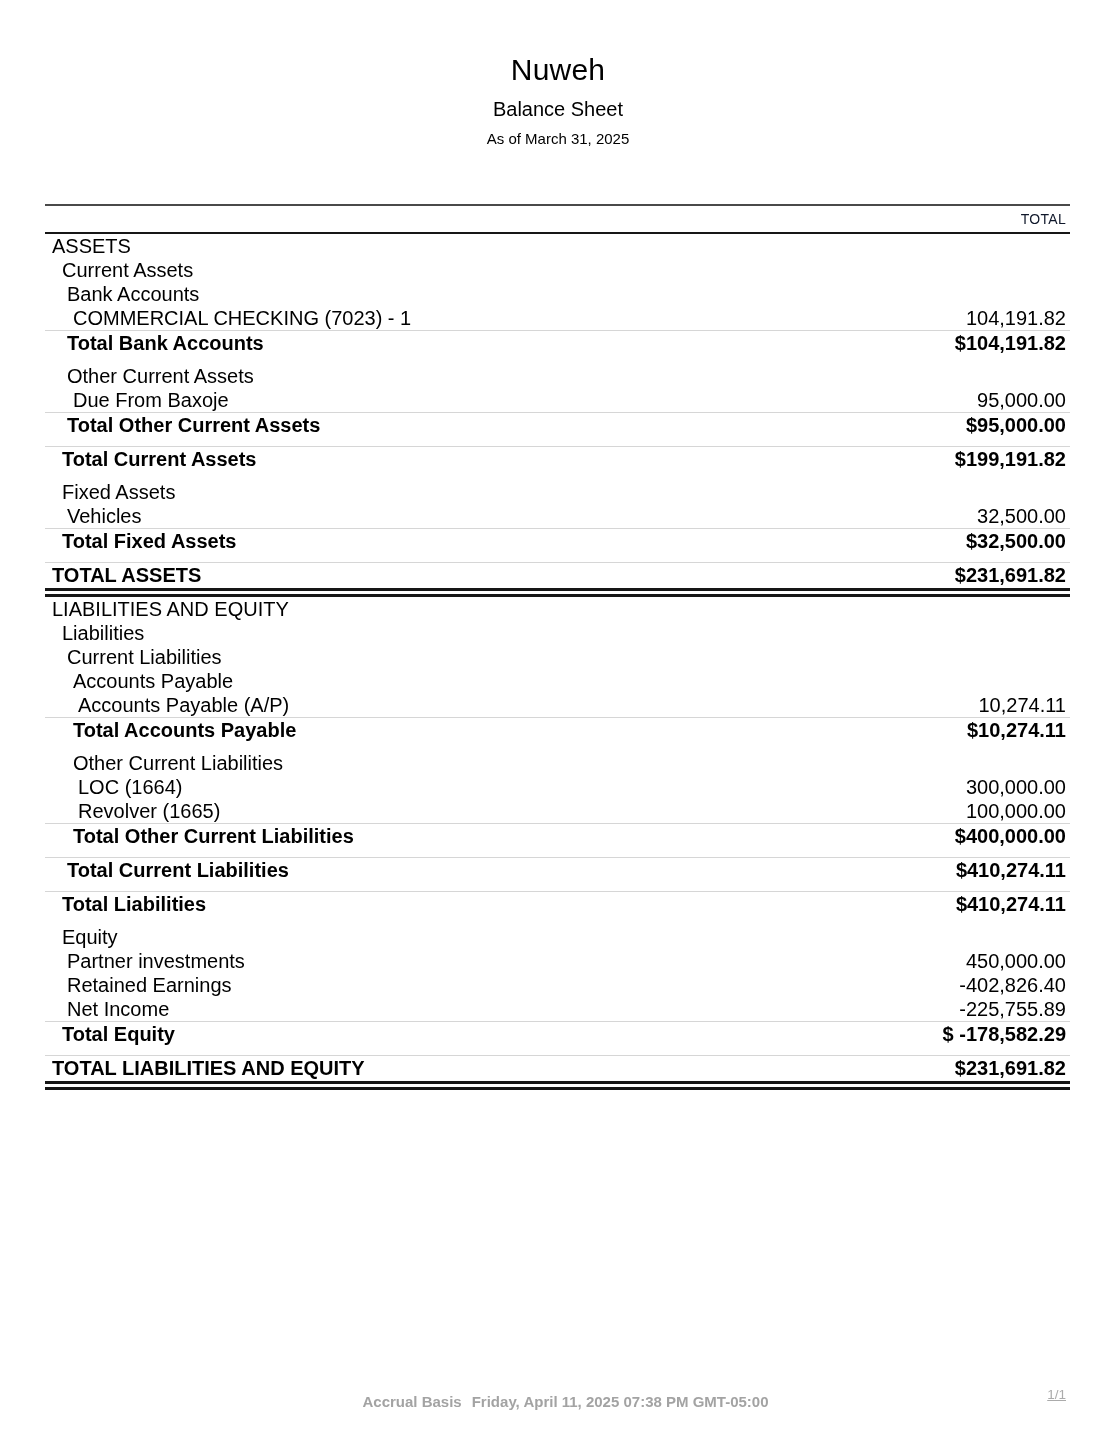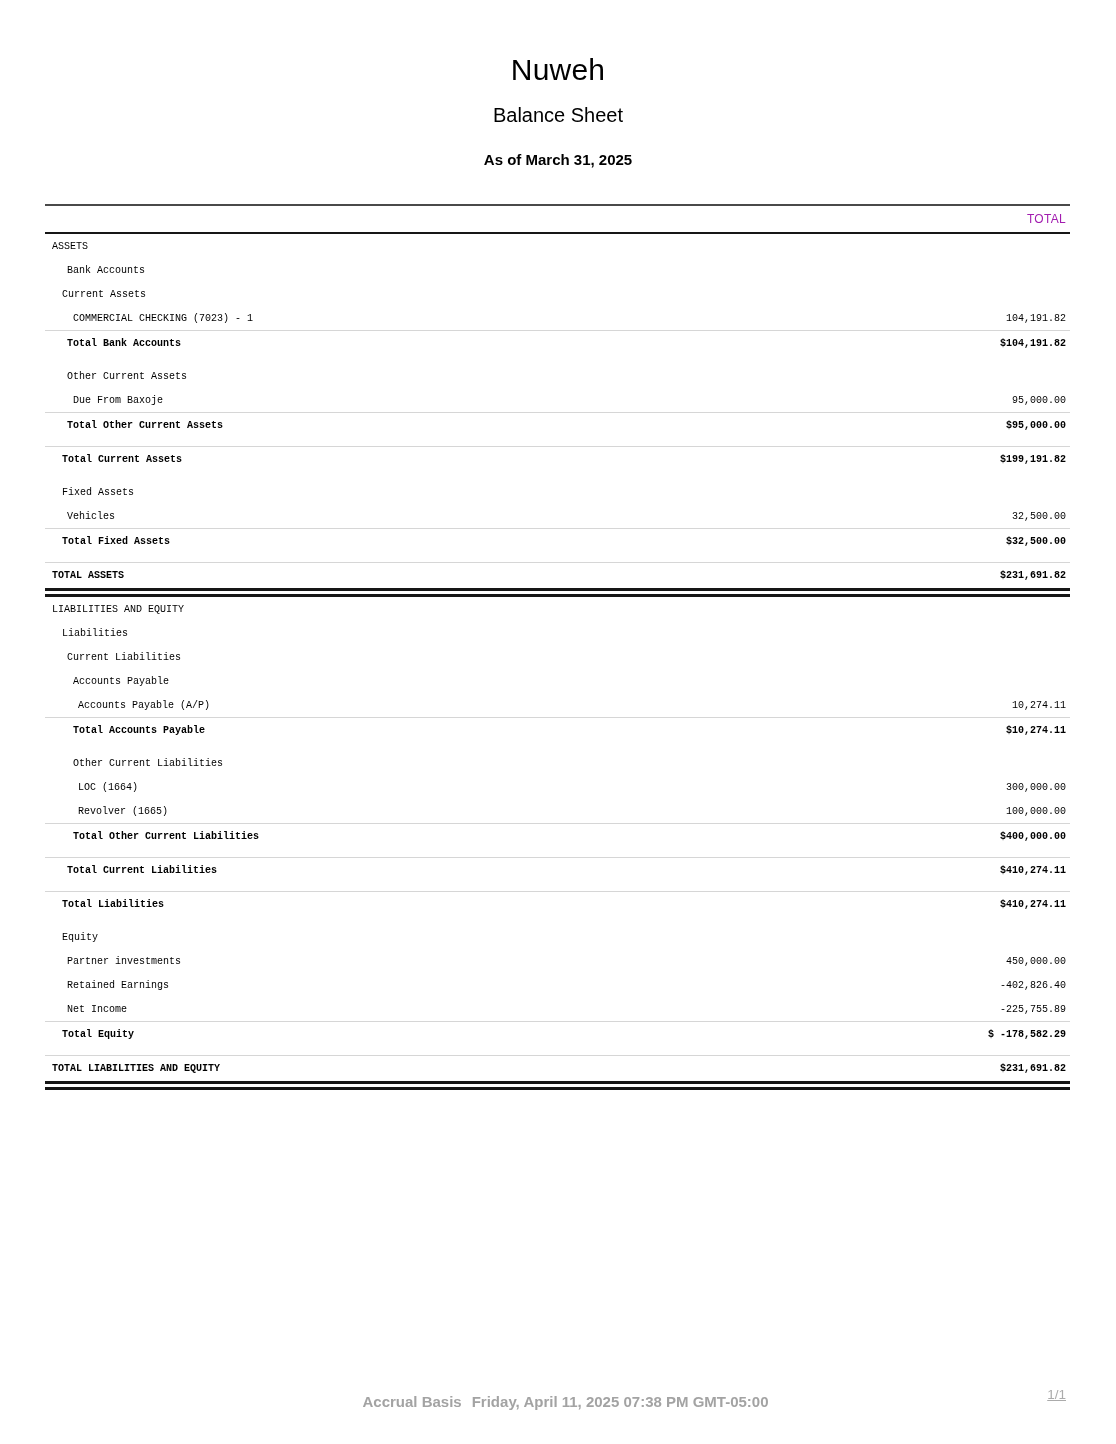--- a/index.html
+++ b/index.html
@@ -9,46 +9,45 @@
     height: 1444px;
     background: #fff;
     font-family: "Liberation Sans", "DejaVu Sans", sans-serif;
     color: #000;
     overflow: hidden;
   }
 
   
   .titleblock { text-align: center; padding-top: 54px; }
   .company    { font-size: 30px; line-height: 32px; letter-spacing: .2px; }
-  .reportname { font-size: 20px; line-height: 22px; margin-top: 18px; }
-  .subtitle   { font-size: 15px; line-height: 17px; margin-top: 25px; font-weight: bold; }
+  .reportname { font-size: 20px; line-height: 22px; margin-top: 12px; }
+  .subtitle   { font-size: 15px; line-height: 17px; margin-top: 10px; }
 
   
   .report { position: absolute; left: 45px; top: 204px; width: 1025px; }
   .thead {
     border-top: 2px solid var(--rule_dark, #4a4a4a);
     border-bottom: 2px solid var(--rule_black, #161616);
     height: 26px;
     display: flex;
     justify-content: flex-end;
     align-items: center;
   }
   .thead .col-total {
-    font-size: 12px;
-    color: #a21caf;
+    font-size: 14px;
+    color: #0f172a;
     padding-right: 4px;
     letter-spacing: .3px;
   }
   .row {
     display: flex;
     justify-content: space-between;
     align-items: center;
     min-height: 24px;
-    font-size: 10px;
-    font-family: Liberation Mono, monospace;
+    font-size: 20px;
   }
   .row .lbl { white-space: nowrap; }
   .row .val { text-align: right; padding-right: 4px; white-space: nowrap; }
   .row.total { font-weight: 700; border-top: 1px solid var(--separator_light, #d6d6d6); }
   .row.gap   { margin-top: 9px; }
   .lvl0 .lbl { padding-left: 7px; }
   .lvl1 .lbl { padding-left: 17px; }
   .lvl2 .lbl { padding-left: 22px; }
   .lvl3 .lbl { padding-left: 28px; text-align: center; }
   .lvl4 .lbl { padding-left: 33px; }
@@ -85,26 +84,26 @@
 
   <div class="report">
     <div class="thead">
       <span class="col-total">TOTAL</span>
     </div>
     <div>
         <div class="row lvl0">
     <span class="lbl">ASSETS</span>
     <span class="val"></span>
   </div>
-        <div class="row lvl2">
-    <span class="lbl">Bank Accounts</span>
-    <span class="val"></span>
-  </div>
         <div class="row lvl1">
     <span class="lbl">Current Assets</span>
+    <span class="val"></span>
+  </div>
+        <div class="row lvl2">
+    <span class="lbl">Bank Accounts</span>
     <span class="val"></span>
   </div>
         <div class="row lvl3">
     <span class="lbl">COMMERCIAL CHECKING (7023) - 1</span>
     <span class="val">104,191.82</span>
   </div>
         <div class="row lvl2 total">
     <span class="lbl">Total Bank Accounts</span>
     <span class="val">$104,191.82</span>
   </div>

